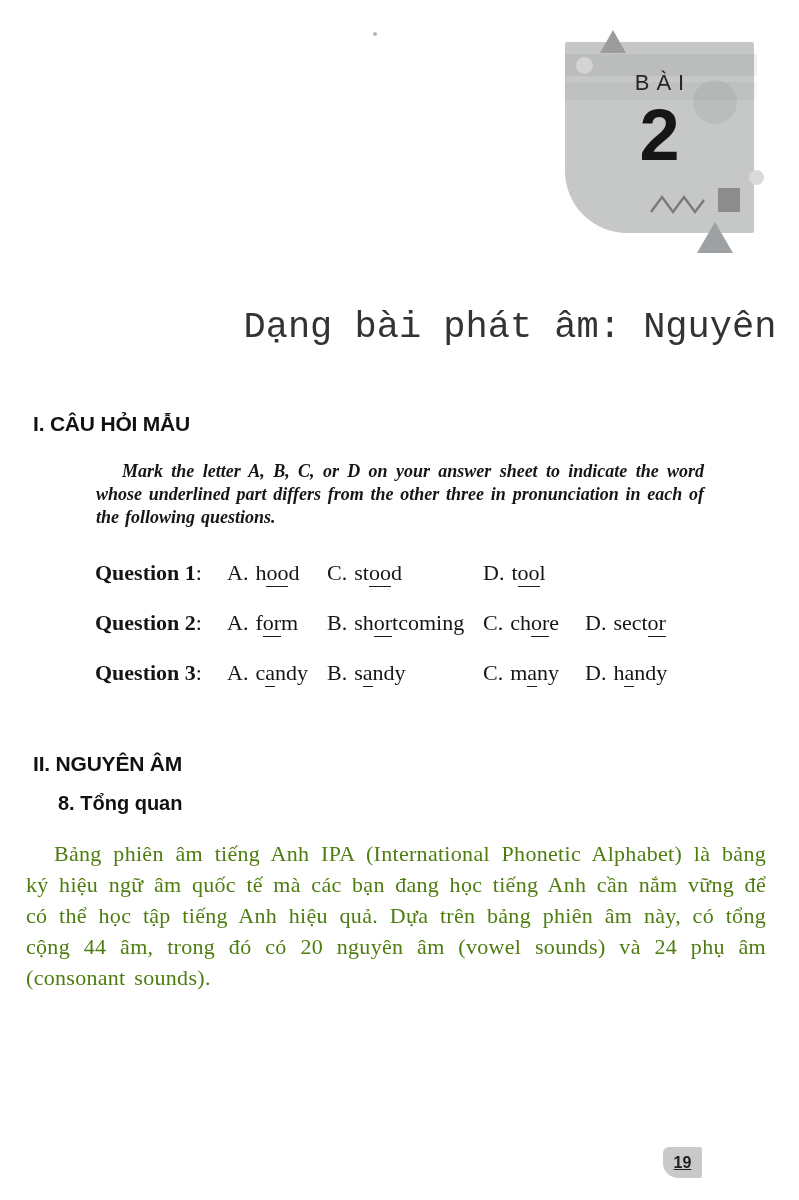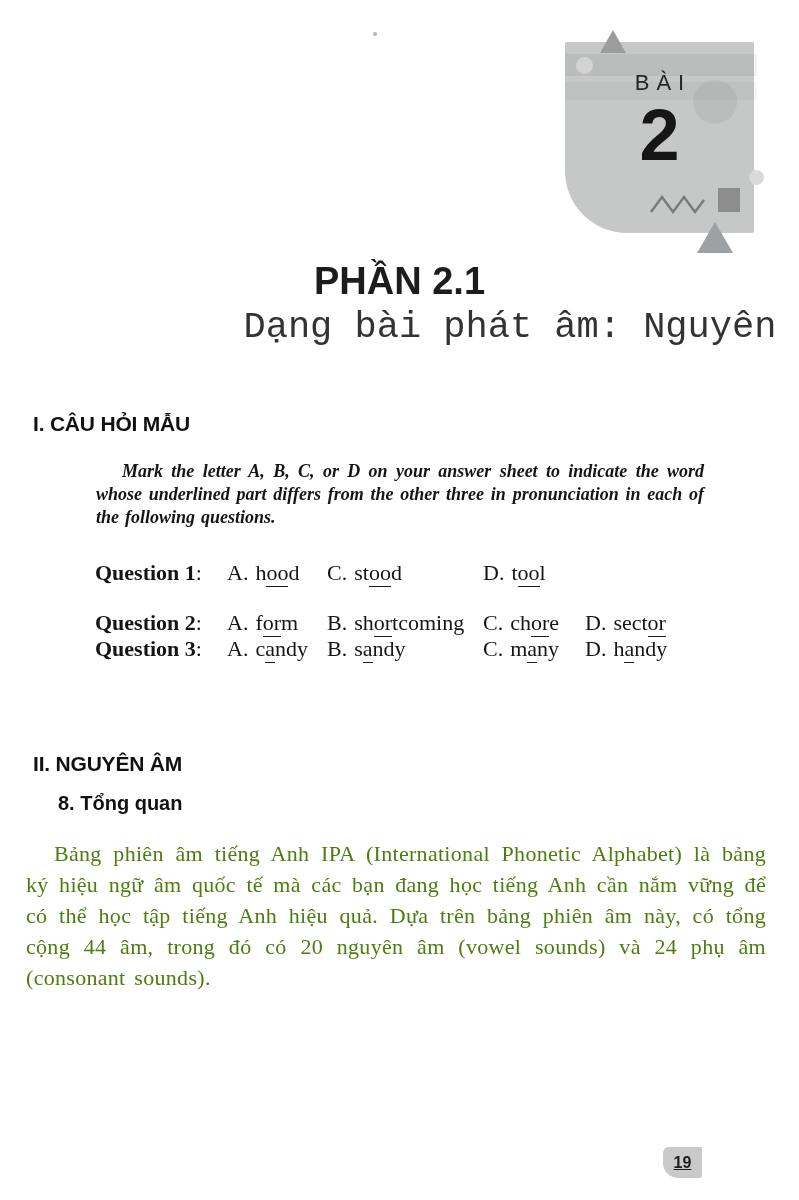--- a/index.html
+++ b/index.html
@@ -75,21 +75,21 @@
     line-height:23px; text-align:justify; text-indent:26px; word-spacing:1.5px; color:#151515;
   }
 
   
   .q-row {
     position:absolute; left:95px; width:670px;
     display:grid; grid-template-columns:132px 100px 156px 102px 1fr;
     font-family:"Liberation Serif", serif; font-size:22px; color:#151515;
     white-space:nowrap;
   }
-  .q1 { top:560px; } .q2 { top:610px; } .q3 { top:636px; }
+  .q1 { top:560px; } .q2 { top:610px; } .q3 { top:660px; }
   .q-label { font-weight:bold; }
   .q-label .colon { font-weight:normal; }
   .opt .letter { margin-right:7px; }
   .u { border-bottom:1.7px solid #1b1b1b; padding-bottom:1px; }
 
   
   .overview {
     position:absolute; left:26px; top:838px; width:740px;
     font-family:"Liberation Serif", serif; font-size:22px; line-height:31px;
     text-align:justify; text-indent:28px; letter-spacing:0.3px; word-spacing:3px; color:#4d7c0f;
@@ -121,21 +121,20 @@
     <div class="badge-label">BÀI</div>
     <div class="badge-number">2</div>
     <svg class="zigzag" width="56" height="22" viewBox="0 0 56 22">
       <polyline points="1,18 12,3 23,18 34,3 45,18 54,6" fill="none" stroke="#7a7a7a" stroke-width="2.4"></polyline>
     </svg>
     <div class="sq-dark"></div>
     <div class="tri-bottom"></div>
     <div class="circle-r"></div>
   </div>
 
-  <div class="part-title">PHẦN 2.1</div>
   <div class="part-subtitle">Dạng bài phát âm: Nguyên âm</div>
 
   <div class="sec-heading h-sample">I. CÂU HỎI MẪU</div>
   <div class="instruction">Mark the letter A, B, C, or D on your answer sheet to indicate the word whose underlined part differs from the other three in pronunciation in each of the following questions.</div>
 
   <div class="q-row q1">
     <span class="q-label"><span>Question 1</span><span class="colon">:</span></span>
     <span class="opt"><span class="letter">A.</span><span class="word"><span>h</span><span class="u">oo</span><span>d</span></span></span>
     <span class="opt"><span class="letter">C.</span><span class="word"><span>st</span><span class="u">oo</span><span>d</span></span></span>
     <span class="opt"><span class="letter">D.</span><span class="word"><span>t</span><span class="u">oo</span><span>l</span></span></span>

